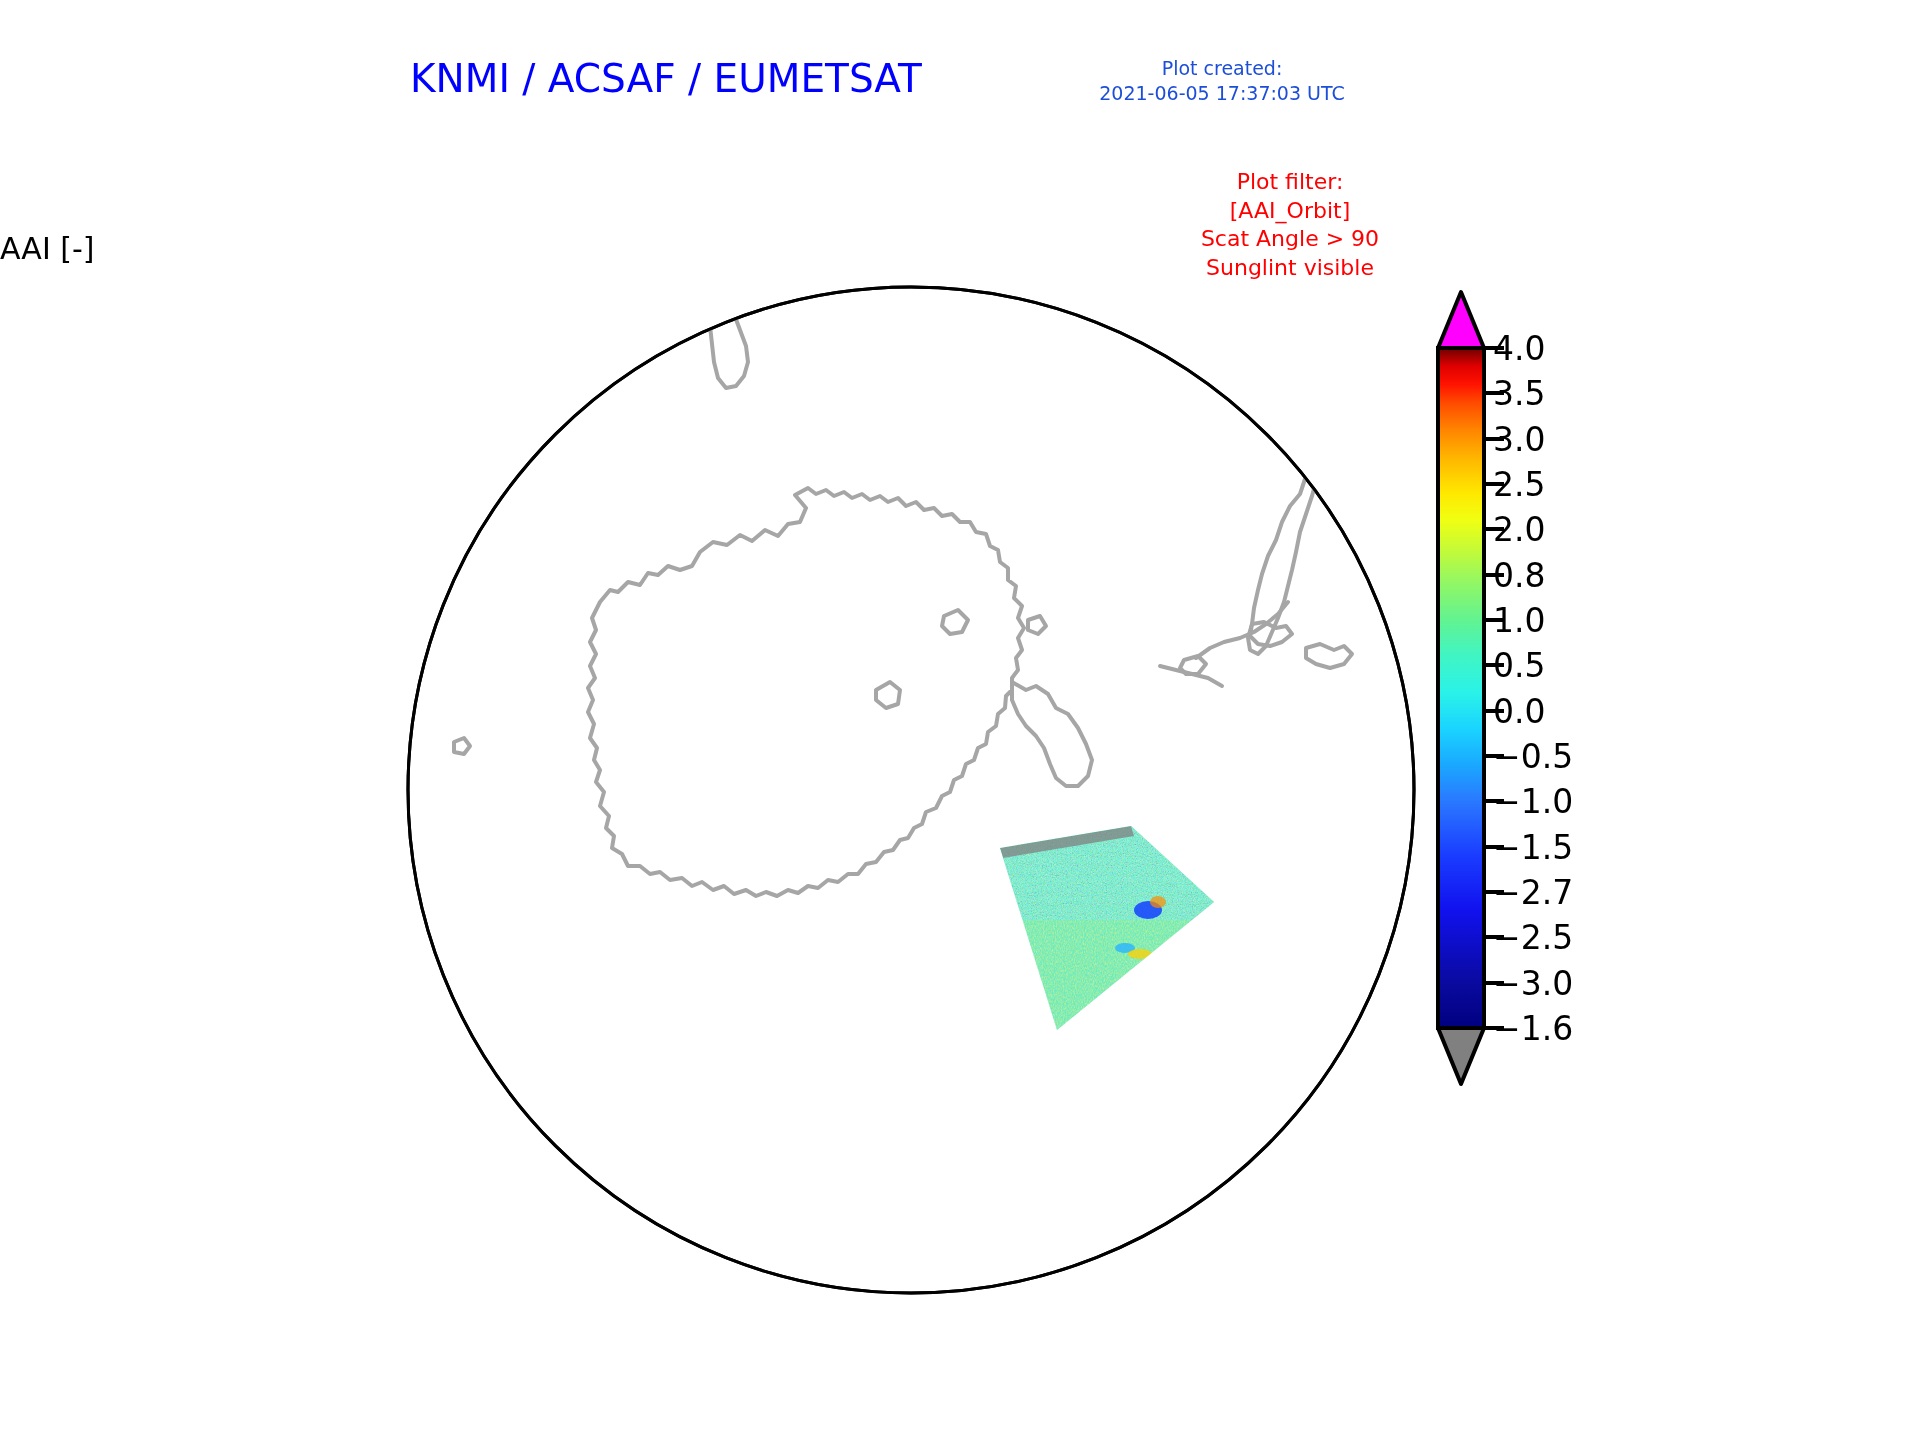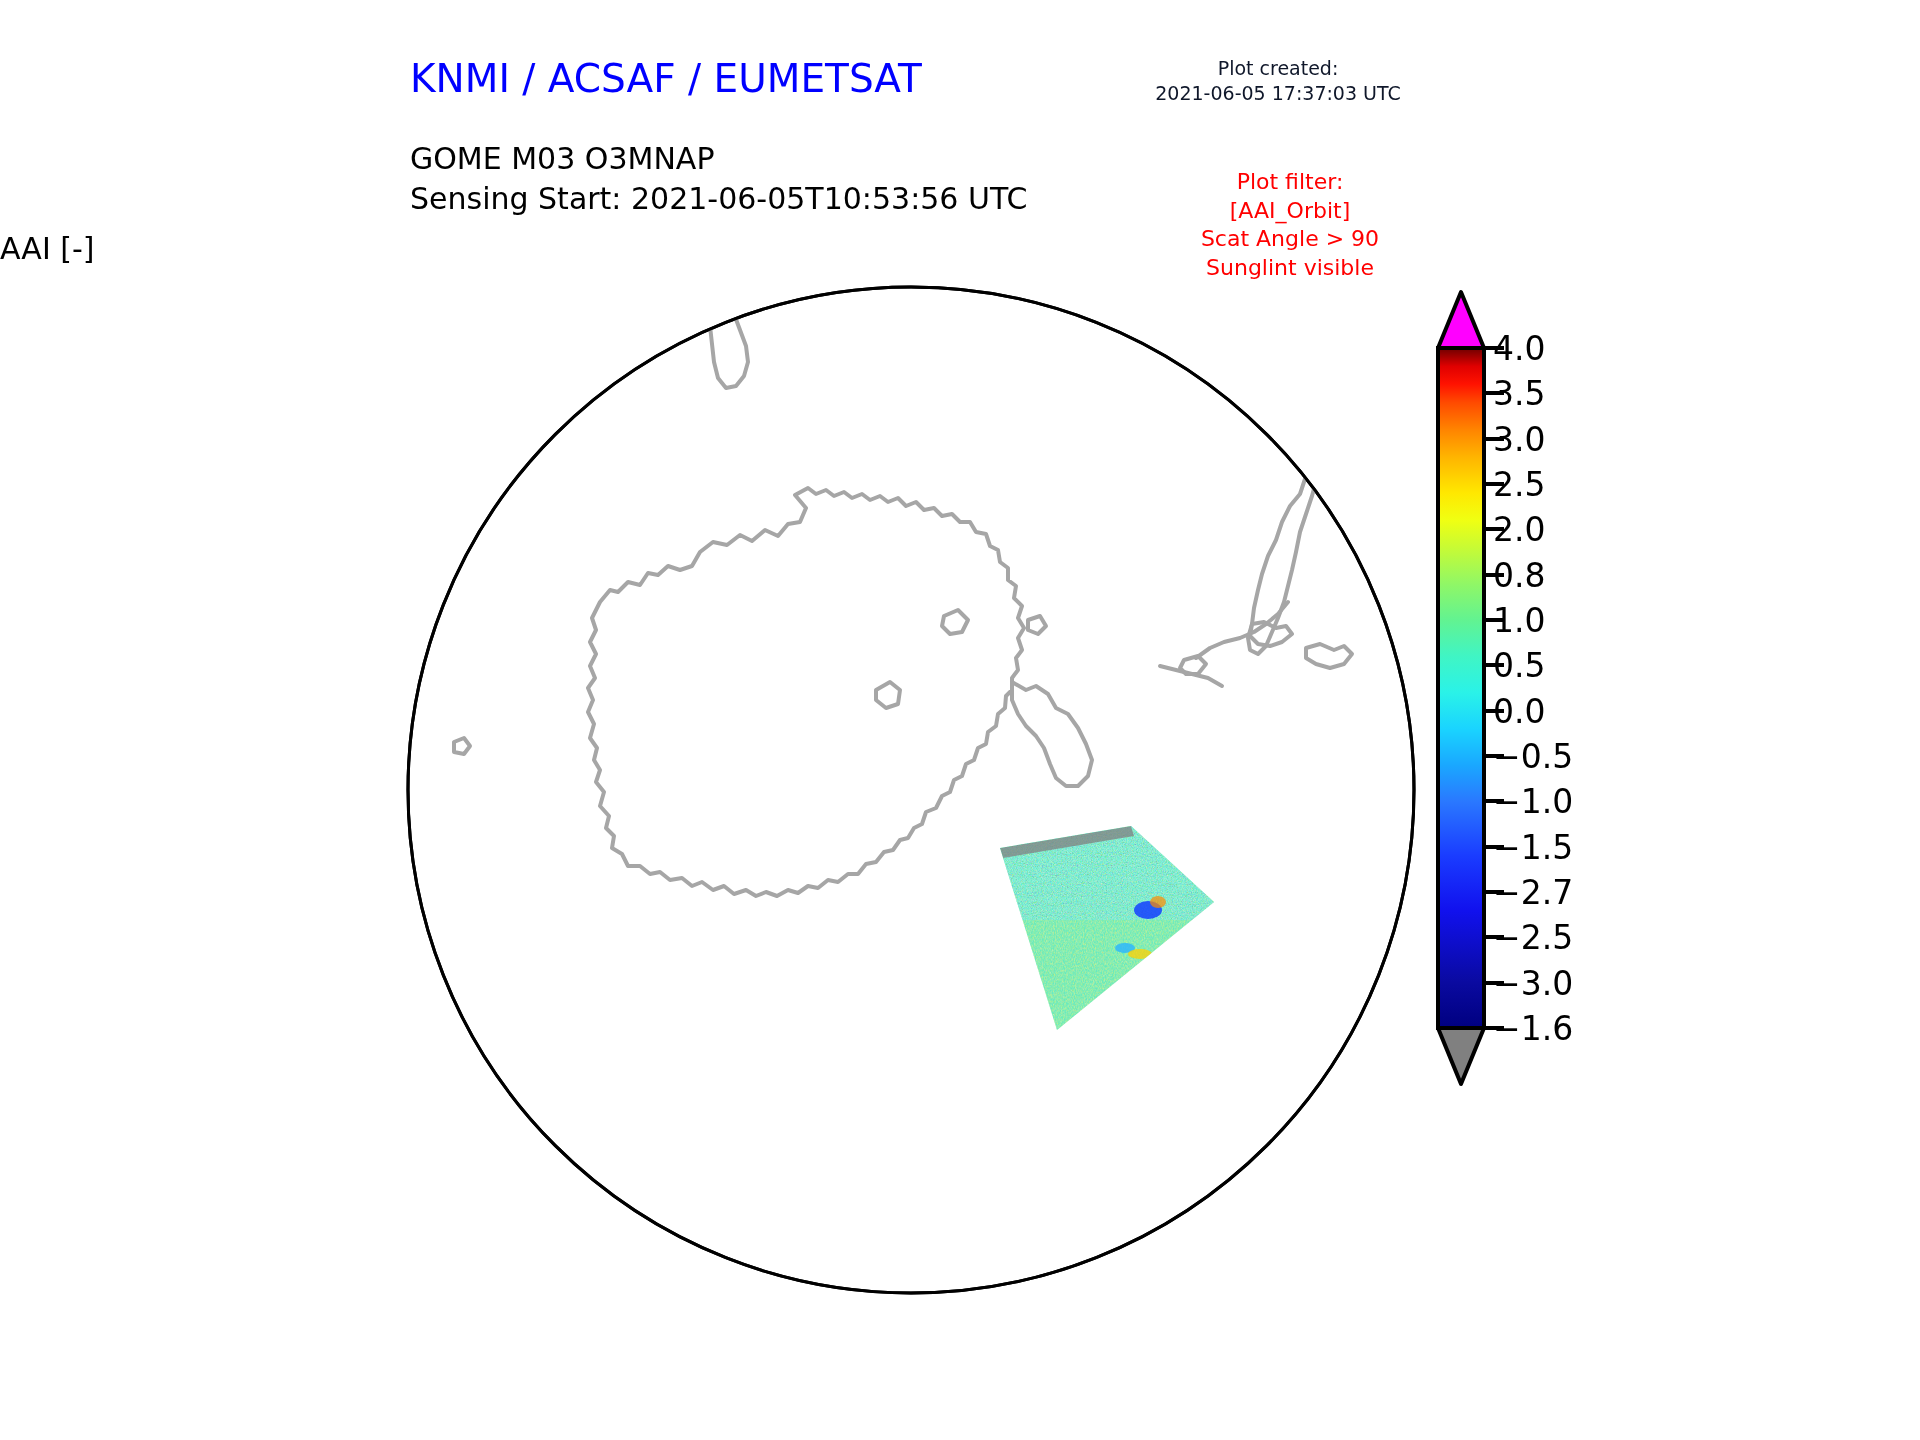--- a/index.html
+++ b/index.html
@@ -28,27 +28,27 @@
     position: absolute;
     left: 410px;
     top: 56px;
     font-size: 39px;
     color: #0000ff;
     white-space: nowrap;
     letter-spacing: 0px;
   }
   .plot-created-block {
     position: absolute;
-    left: 1108px;
+    left: 1052px;
     top: 56px;
     width: 340px;
     text-align: center;
     font-size: 19px;
     line-height: 1.32;
-    color: #0f172a;
+    color: #1d4ed8;
   }
   .dataset-block {
     position: absolute;
     left: 410px;
     top: 139px;
     font-size: 30px;
     line-height: 1.32;
     color: #000000;
     white-space: nowrap;
   }
@@ -104,24 +104,20 @@
 
 <div id="root">
 
   <div class="org-title">KNMI / ACSAF / EUMETSAT</div>
 
   <div class="plot-created-block">
     <div>Plot created:</div>
     <div>2021-06-05 17:37:03 UTC</div>
   </div>
 
-  <div class="dataset-block">
-    <div>GOME M03 O3MNAP</div>
-    <div>Sensing Start: 2021-06-05T10:53:56 UTC</div>
-  </div>
 
   <div class="plot-filter-block">
     <div>Plot filter:</div>
     <div>[AAI_Orbit]</div>
     <div>Scat Angle &gt; 90</div>
     <div>Sunglint visible</div>
   </div>
 
   <div class="quantity-title">AAI [-]</div>
 

